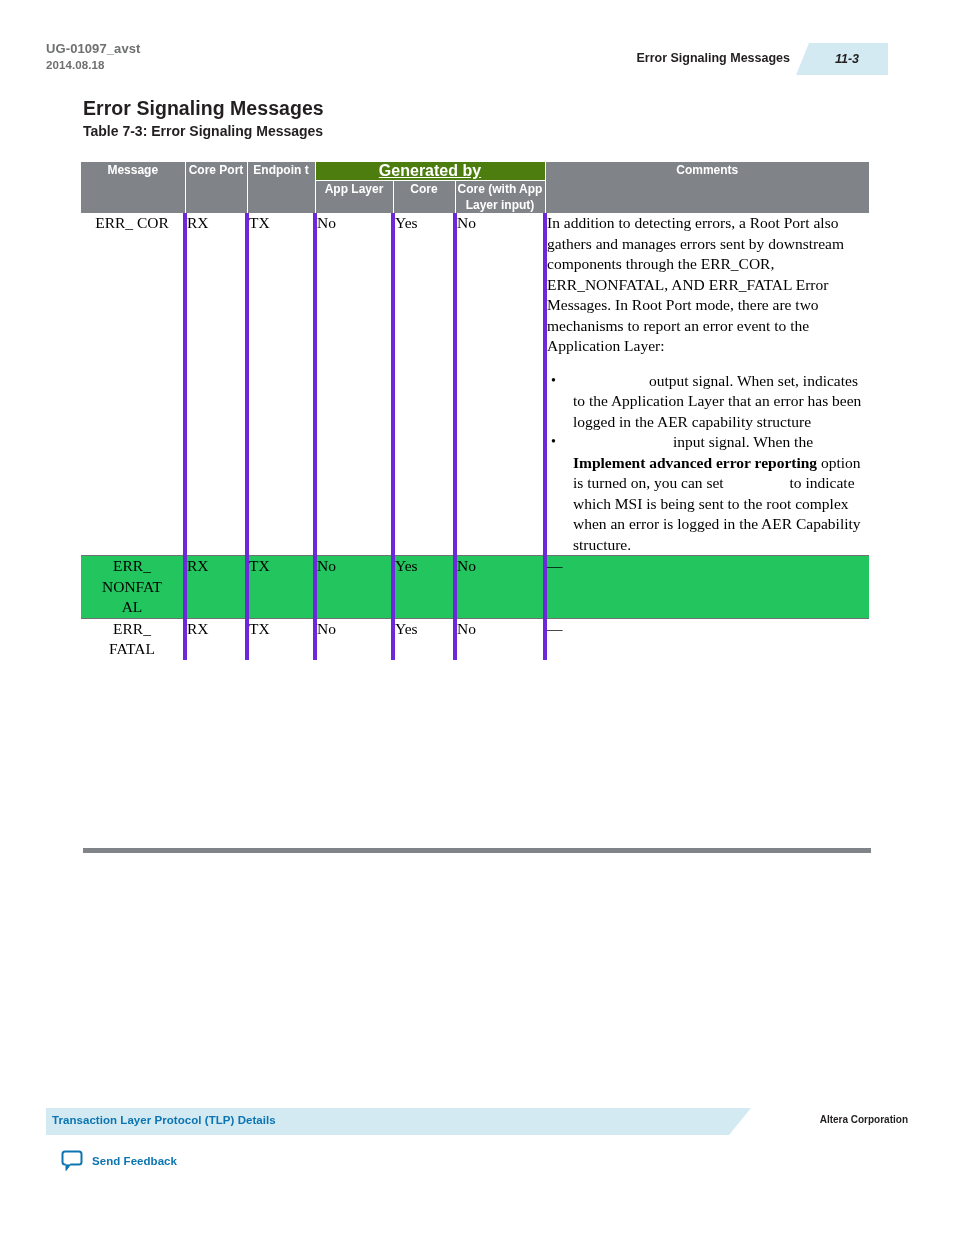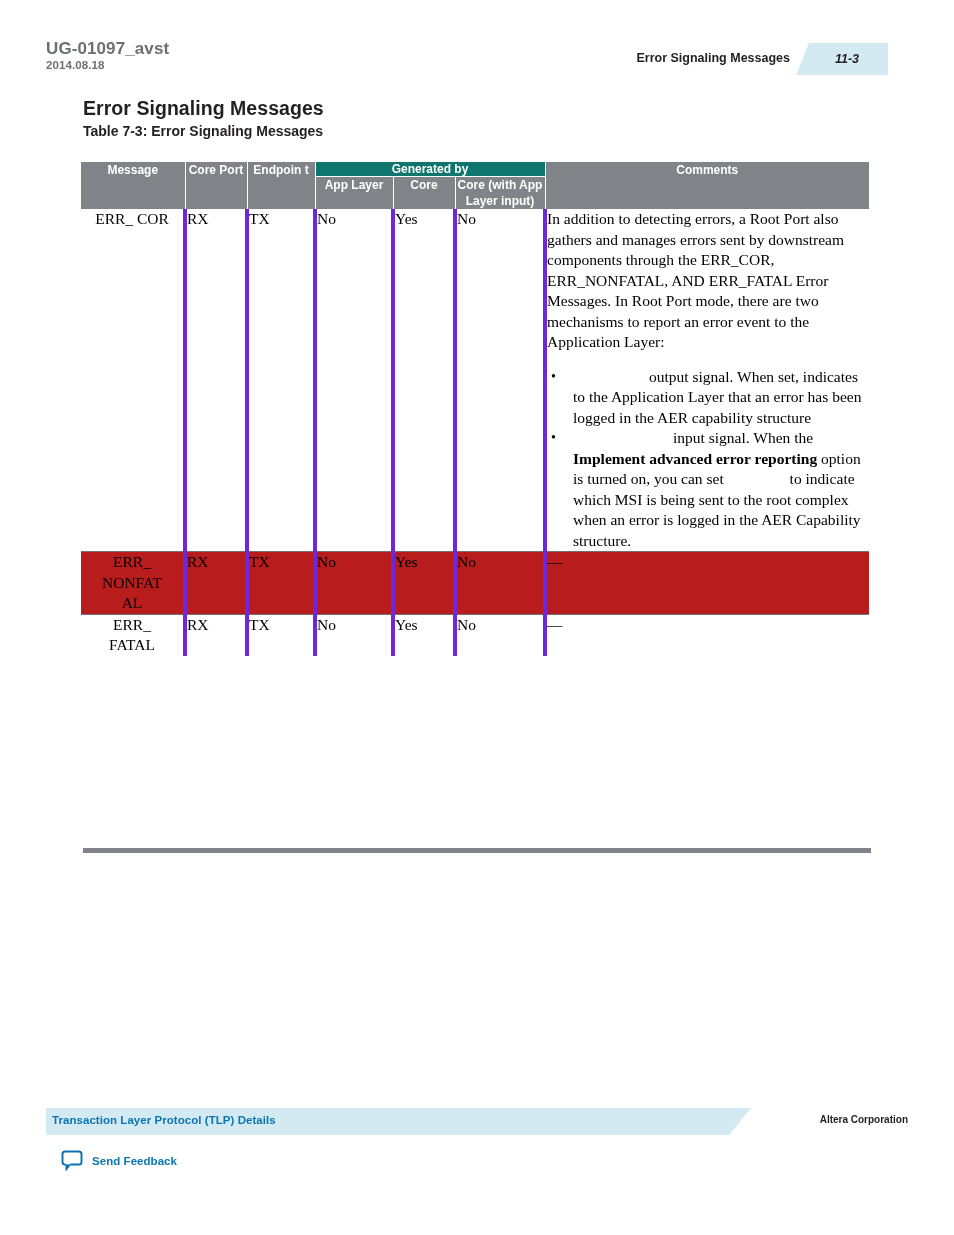--- a/index.html
+++ b/index.html
@@ -21,21 +21,21 @@
     position: absolute;
     left: 0;
     top: 0;
     width: 954px;
     height: 90px;
   }
   .doc-id {
     position: absolute;
     left: 46px;
     top: 41px;
-    font-size: 17px;
+    font-size: 13px;
     font-weight: bold;
     color: #6d6f71;
     letter-spacing: 0.1px;
     line-height: 16px;
   }
   .doc-date {
     position: absolute;
     left: 46px;
     top: 57px;
     font-size: 11.5px;
@@ -127,48 +127,49 @@
     text-align: center;
     vertical-align: middle;
     border-right: 1px solid #ffffff;
     border-bottom: 1px solid #ffffff;
     line-height: 16px;
     padding: 3px 4px;
   }
   .th.last { border-right: none; }
   .th.nobottom { border-bottom: none; }
   .th-group {
-    background: #0f766e;
+    background: #4d7c0f;
     color: #ffffff;
     font-family: "Liberation Sans", sans-serif;
-    font-size: 12px;
+    font-size: 16px;
     font-weight: bold;
     text-align: center;
     vertical-align: middle;
     border-bottom: 1px solid #ffffff;
     border-right: 1px solid #ffffff;
     padding: 9px 4px 9px 4px;
+    text-decoration: underline;
   }
 
   
   .td {
     font-family: "Liberation Serif", serif;
     font-size: 15.5px;
     color: #000000;
     line-height: 20.5px;
     border-right: 4px solid #6d28d9;
     padding: 8px 7px 10px 7px;
   }
   .td.msg {
     text-align: center;
     padding-left: 14px;
     padding-right: 14px;
   }
   .td.last { border-right: none; }
-  .row-alt .td { background: #b91c1c; }
+  .row-alt .td { background: #22c55e; }
   .row-top-line .td { border-top: 1px solid #6f7174; }
 
   .cmt p {
     margin: 0 0 0 0;
   }
   .cmt ul {
     margin: 14px 0 0 0;
     padding: 0 0 0 0;
     list-style: none;
   }

